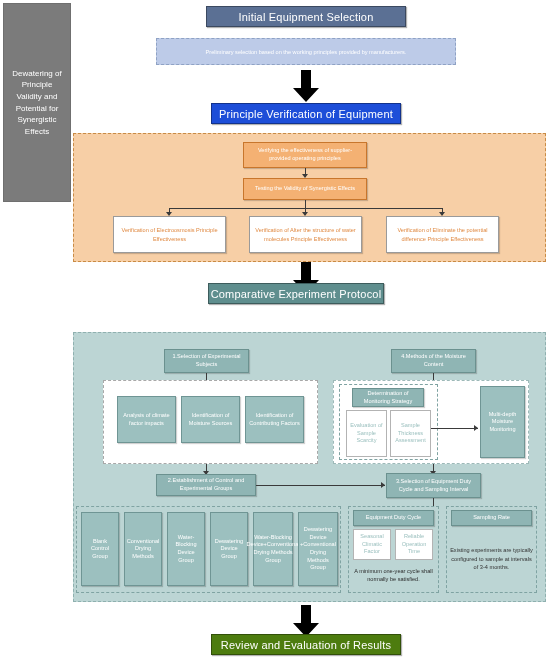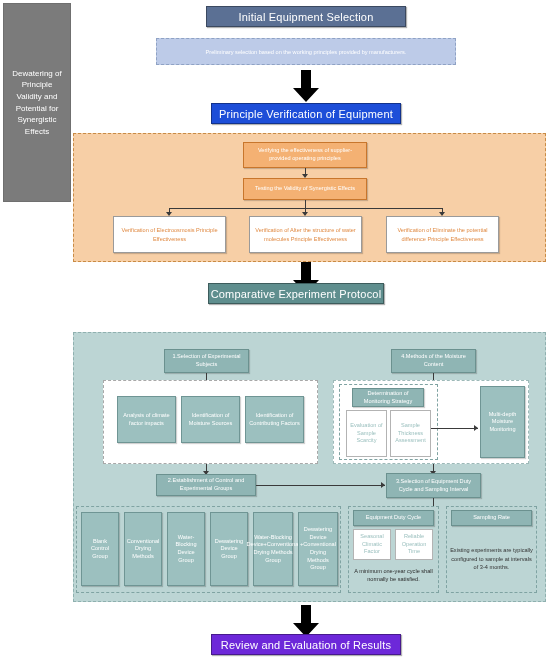--- a/index.html
+++ b/index.html
@@ -35,21 +35,21 @@
     color:#ffffff;
     font-weight:normal;
     font-size:11px;
     letter-spacing:.2px;
     border:1px solid rgba(0,0,0,.35);
     box-shadow:1px 1px 1px rgba(0,0,0,.30);
   }
   .banner-blue{background:#5b7094;}
   .banner-orange{background:#1d4ed8;}
   .banner-teal{background:#5f8e8e;}
-  .banner-red{background:#6d28d9;}
+  .banner-red{background:#4d7c0f;}
 
   
   .note-blue{
     background:#bdcbe8;
     border:1px dashed #8fa2c4;
     color:#ffffff;
     font-size:5.6px;
     display:flex;align-items:center;justify-content:center;
     text-align:center;
     padding:2px 6px;

